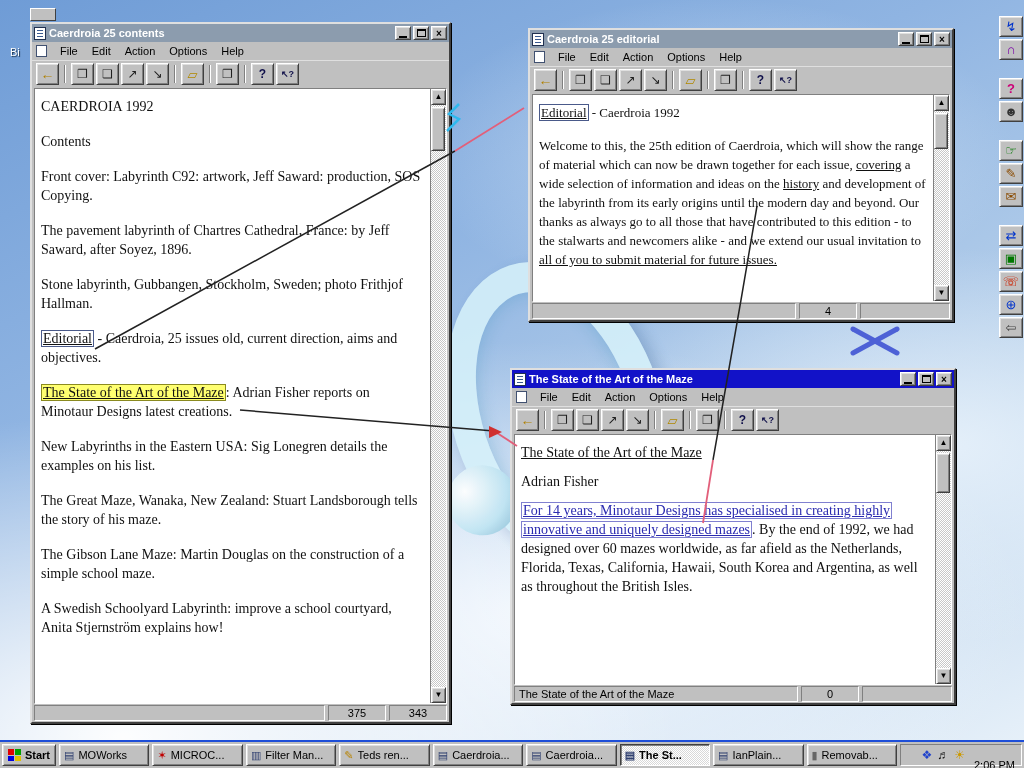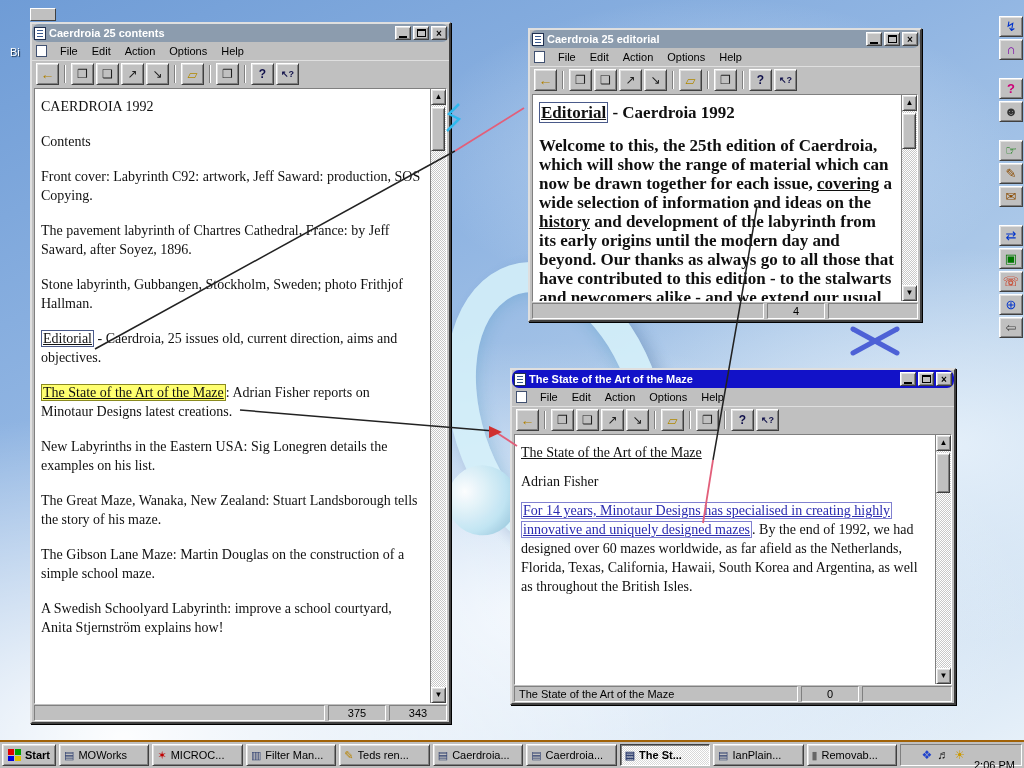--- a/index.html
+++ b/index.html
@@ -22,21 +22,21 @@
   .frag { position:absolute; left:30px; top:8px; width:26px; height:13px; z-index:2; background:#c0c0c0;
     border:1px solid; border-color:#ffffff #404040 #404040 #ffffff; }
   .desk-label { position:absolute; left:10px; top:46px; z-index:2; color:#ffffff; font-size:11px;
     text-shadow:1px 1px 1px #1a3350; }
 
   
   .win { position:absolute; background:#c0c0c0; z-index:10;
     border-top:2px solid #dfdfdf; border-left:2px solid #dfdfdf; border-right:2px solid #404040; border-bottom:2px solid #404040;
     box-shadow:1px 1px 0 #000000; display:flex; flex-direction:column; }
   .titlebar { height:18px; display:flex; align-items:center; gap:3px; padding:1px 2px; color:#ffffff;
-    font-weight:bold; font-size:11px; flex:0 0 18px;border-radius:7px; }
+    font-weight:bold; font-size:11px; flex:0 0 18px; }
   .titlebar.inactive { background:#8c9cae; }
   .titlebar.active { background:#1212c8; }
   .title-text { flex:1 1 auto; white-space:nowrap; overflow:hidden; }
   .doc-ico { width:12px; height:13px; background:#ffffff; border:1px solid #203050; position:relative; flex:0 0 12px; }
   .doc-ico:after { content:""; position:absolute; left:2px; top:2px; width:6px; height:7px;
     background:repeating-linear-gradient(#3a5a90 0 1px, transparent 1px 3px); }
   .cap-btns { display:flex; gap:2px; }
   .cbtn { width:16px; height:14px; background:#c0c0c0; border:1px solid; border-color:#ffffff #404040 #404040 #ffffff;
     box-shadow:inset 1px 1px 0 #dfdfdf, inset -1px -1px 0 #808080; display:flex; align-items:center; justify-content:center;
     font-size:10px; font-weight:bold; color:#000; font-family:"Liberation Sans",sans-serif; padding:0; }
@@ -56,21 +56,21 @@
   .tbtn.helpb span { font-weight:bold; color:#10104a; }
   .tbtn.ctx span { font-size:9px; font-weight:bold; color:#10104a; }
   .tsep { width:2px; height:18px; border-left:1px solid #808080; border-right:1px solid #ffffff; margin:0 3px; }
 
   .content-wrap { flex:1 1 auto; display:flex; min-height:0; margin:1px 2px 0 2px;
     border:1px solid; border-color:#808080 #ffffff #ffffff #808080; background:#ffffff; }
   .content { flex:1 1 auto; overflow:hidden; background:#ffffff; color:#101010;
     font-family:"Liberation Serif", serif; padding:8px 6px 0 6px; }
   .para { margin-bottom:16px; }
   .c-contents .content { font-size:14px; line-height:19px; }
-  .c-edit .content { font-size:17px; line-height:19px;font-weight:bold; }
+  .c-edit .content { font-size:13px; line-height:19px; }
   .c-edit .para { margin-bottom:14px; }
   .c-state .content { font-size:14px; line-height:19px; }
   .c-state .para { margin-bottom:10px; }
 
   .lnk-box { border:1px solid #4a5a8a; text-decoration:underline; padding:0 1px; }
   .lnk-yellow { background:#ffff70; border-color:#8a8a20; }
   .lnk-u { text-decoration:underline; }
   .lnk-blue { color:#2a2ab0; text-decoration:underline; border:1px solid #8080d0; padding:0 1px;
     box-decoration-break:clone; -webkit-box-decoration-break:clone; }
 
@@ -97,21 +97,21 @@
   .side-toolbar { position:absolute; right:0; top:16px; width:25px; z-index:5; display:flex; flex-direction:column; gap:2px; }
   .side-btn { width:24px; height:21px; background:#c0c0c0; border:1px solid; border-color:#ffffff #404040 #404040 #ffffff;
     box-shadow:inset 1px 1px 0 #dfdfdf, inset -1px -1px 0 #808080; font-size:13px; line-height:17px; text-align:center; padding:0; }
   .side-btn.grp { margin-top:16px; }
   .i0 { color:#0033cc; } .i1 { color:#7a00a8; } .i2 { color:#cc0077; font-weight:bold; } .i3 { color:#333333; }
   .i4 { color:#007700; } .i5 { color:#8a4b00; } .i6 { color:#8a4b00; } .i7 { color:#0033cc; }
   .i8 { color:#007700; } .i9 { color:#cc2200; } .i10 { color:#0033cc; } .i11 { color:#444444; }
 
   
   .taskbar { position:absolute; left:0; right:0; bottom:0; height:28px; background:#c0c0c0; z-index:60;
-    border-top:2px solid #a16207; display:flex; align-items:center; gap:3px; padding:2px 2px; }
+    border-top:2px solid #1d4ed8; display:flex; align-items:center; gap:3px; padding:2px 2px; }
   .start { height:22px; flex:0 0 54px; display:flex; align-items:center; gap:4px; justify-content:center;
     background:#c0c0c0; border:1px solid; border-color:#ffffff #404040 #404040 #ffffff;
     box-shadow:inset 1px 1px 0 #dfdfdf, inset -1px -1px 0 #808080; font-weight:bold; font-size:11px; padding:0 4px; }
   .winlogo { width:13px; height:12px; display:grid; grid-template-columns:1fr 1fr; grid-template-rows:1fr 1fr; gap:1px; }
   .winlogo i { display:block; } .winlogo i:nth-child(1){background:#e00000;} .winlogo i:nth-child(2){background:#00a000;}
   .winlogo i:nth-child(3){background:#0000e0;} .winlogo i:nth-child(4){background:#e0c000;}
   .task { height:22px; flex:1 1 76px; min-width:0; display:flex; align-items:center; gap:4px;
     background:#c0c0c0; border:1px solid; border-color:#ffffff #404040 #404040 #ffffff;
     box-shadow:inset 1px 1px 0 #dfdfdf, inset -1px -1px 0 #808080; font-size:11px; padding:0 4px; text-align:left; }
   .task.pressed { border-color:#404040 #ffffff #ffffff #404040; box-shadow:inset 1px 1px 0 #808080;
@@ -212,21 +212,21 @@
       <div class="sbtn">▼</div>
     </div>
   </div>
   <div class="statusbar">
     <div class="sfield grow"></div>
     <div class="sfield num">375</div>
     <div class="sfield num">343</div>
   </div>
 </div>
 
-<div class="win c-edit" style="left:528px; top:28px; width:394px; height:294px;">
+<div class="win c-edit" style="left:528px; top:28px; width:426px; height:294px;">
   <div class="titlebar inactive">
     <span class="doc-ico"></span>
     <span class="title-text">Caerdroia 25 editorial</span>
     <span class="cap-btns">
       <button class="cbtn">
           <span class="g-min"></span>
         </button>
       <button class="cbtn">
           <span class="g-max"></span>
         </button>

